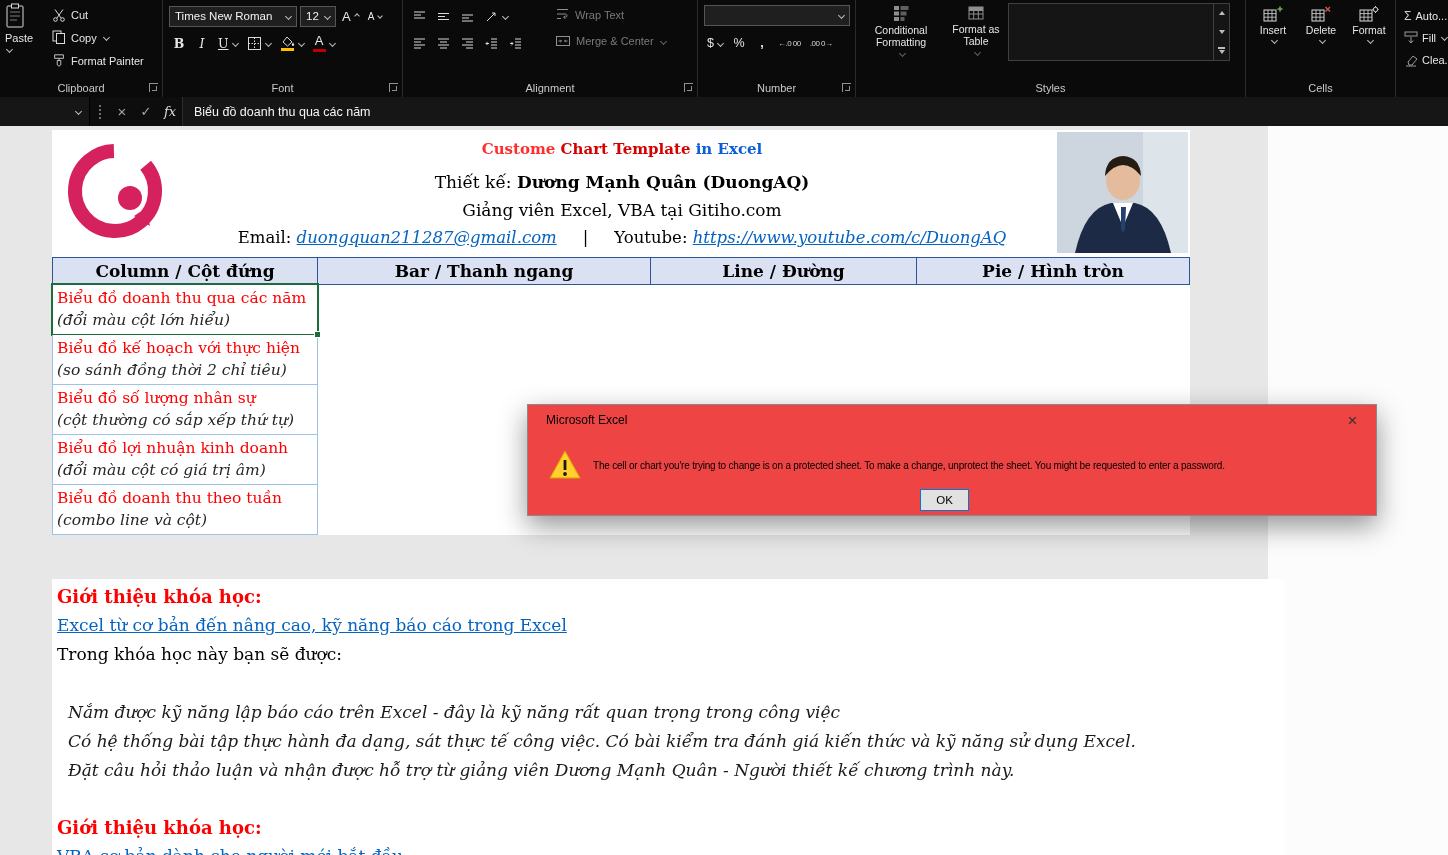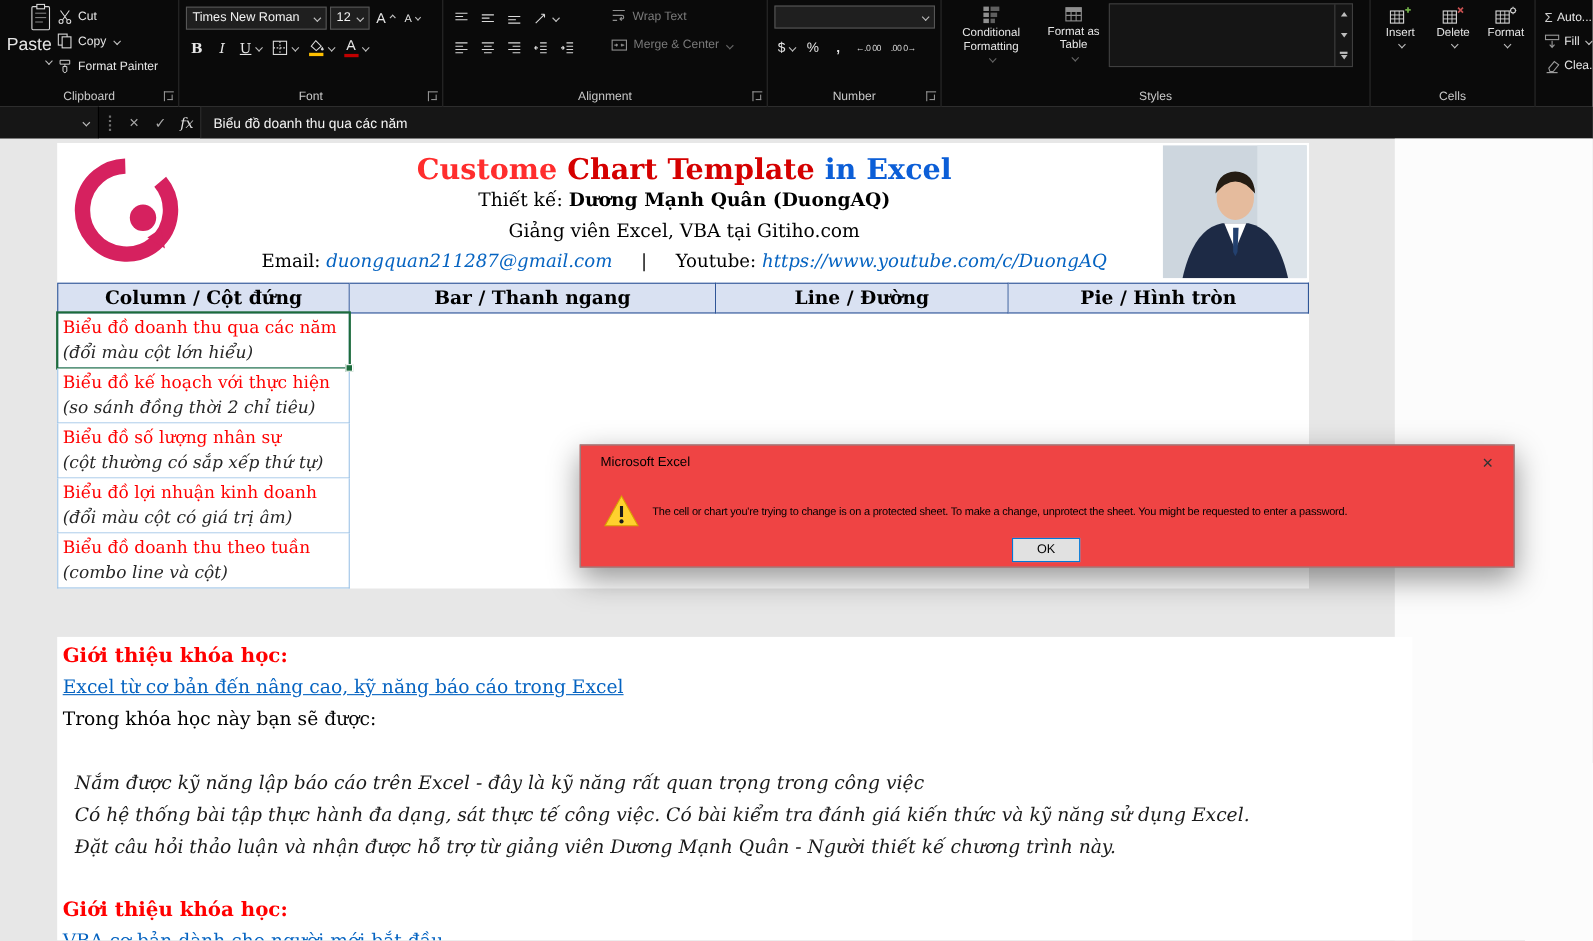--- a/index.html
+++ b/index.html
@@ -14,21 +14,21 @@
 .launcher::after{content:"";position:absolute;right:1px;bottom:1px;width:4px;height:4px;border-right:1px solid #909090;border-bottom:1px solid #909090}
 .r1{position:absolute;left:6px;top:5px;display:flex;align-items:center;gap:3px}
 .r2{position:absolute;left:6px;top:32px;display:flex;align-items:center;gap:3px}
 .cv{display:inline-block;width:5px;height:5px;border-right:1px solid #bdbdbd;border-bottom:1px solid #bdbdbd;transform:rotate(45deg);flex:0 0 auto;margin-left:2px}
 .cv.up{transform:rotate(-135deg)}
 .cv.tiny{width:4px;height:4px}
 .dis{color:#7a7a7a}
 .dis .cv,.cv.dis{border-color:#646464}
 .ibtn{display:inline-flex;align-items:center;justify-content:center;height:22px;min-width:20px;padding:0 3px;gap:2px;font-size:12.5px;color:#e6e6e6;cursor:default}
 .combo{display:flex;align-items:center;justify-content:space-between;background:#1f1f1f;border:1px solid #565656;height:21px;padding:0 5px;font-size:11.5px;color:#f2f2f2;gap:4px;white-space:nowrap;overflow:hidden}
-.paste{position:absolute;left:5px;top:3px;width:42px;height:70px;display:flex;flex-direction:column;align-items:flex-end;gap:3px;font-size:16px;color:#e6e6e6}
+.paste{position:absolute;left:5px;top:3px;width:42px;height:70px;display:flex;flex-direction:column;align-items:flex-start;gap:3px;font-size:11px;color:#e6e6e6}
 .cstack{position:absolute;left:52px;top:5px;display:flex;flex-direction:column;gap:4px}
 .cbtn{display:flex;align-items:center;gap:5px;font-size:11px;height:19px;color:#e6e6e6;white-space:nowrap}
 .bld{font-weight:bold;font-family:"DejaVu Serif",serif}
 .itl{font-style:italic;font-family:"DejaVu Serif",serif}
 .und{text-decoration:underline;font-family:"DejaVu Serif",serif}
 .stack{display:flex;flex-direction:column;align-items:center;line-height:1}
 .cbar{width:13px;height:3px;margin-top:1px}
 .i-A::before{content:"A";font-size:13px}
 .i-A.sm::before{font-size:10px}
 .i-dollar::before{content:"$"}
@@ -61,25 +61,25 @@
 .fb-input{flex:1;height:29px;background:#161616;border-left:1px solid #2c2c2c;display:flex;align-items:center;padding-left:11px;font-size:12.5px;color:#f5f5f5}
 
 
 .sheet{position:absolute;left:0;top:126px;width:1448px;height:729px;background:#e7e7e7}
 .blockA{position:absolute;left:52px;top:4px;width:1138px;height:405px;background:#fff;font-family:"DejaVu Serif","Liberation Serif",serif}
 .blockB{position:absolute;left:52px;top:453px;width:1232px;height:276px;background:#fff;overflow:hidden;font-family:"DejaVu Serif","Liberation Serif",serif}
 .rwhite{position:absolute;left:1268px;top:0;width:180px;height:729px;background:#fcfcfc}
 .logo{position:absolute;left:10px;top:8px;width:106px;height:106px}
 .photo{position:absolute;left:1005px;top:2px;width:131px;height:121px}
 .tblock{position:absolute;left:150px;top:10px;width:840px;text-align:center}
-.doc-title{font-size:26px;font-weight:bold;height:32px;white-space:nowrap}
+.doc-title{font-size:15px;font-weight:bold;height:32px;white-space:nowrap}
 .t1{color:#ff2d2d}.t2{color:#d50000}.t3{color:#0b5ed7}
 .doc-line{font-size:17px;height:28px;color:#000;white-space:nowrap}
 .contacts{font-size:16.5px}
-.lnk{color:#0563c1;cursor:pointer}
+.lnk{color:#0563c1;text-decoration:underline;cursor:pointer}
 .contacts .lnk{font-style:italic}
 .pipe{display:inline-block;margin:0 26px}
 .hdrrow{position:absolute;left:0;top:127px;width:1138px;height:28px;display:flex}
 .hcell{background:#d9e1f2;border:1px solid #2f5597;border-left:none;display:flex;align-items:center;justify-content:center;font-weight:bold;font-size:17px;color:#000}
 .hcell:first-child{border-left:1px solid #2f5597}
 .rows{position:absolute;left:0;top:155px;width:267px}
 .lrow{position:relative;width:266px;height:50px;border:1px solid #9dc3e6;border-top:none;padding:2px 4px;background:#fff}
 .lrow .lt{font-size:15.5px;color:#ff0000;line-height:23px;white-space:nowrap}
 .lrow .ln{font-size:15.5px;font-style:italic;color:#262626;line-height:21px;white-space:nowrap}
 .lrow.sel::after{content:"";position:absolute;left:-2px;top:-2px;right:-2px;bottom:-2px;border:2px solid #1c6b3c;pointer-events:none}
@@ -89,21 +89,21 @@
 .c-link{color:#0563c1;text-decoration:underline;cursor:pointer;display:inline-block}
 .c-point{font-style:italic;color:#1a1a1a;left:16px}
 
 
 .dlg{position:absolute;left:527px;top:404px;width:850px;height:112px;background:#ef4444;border:1px solid #8a8a8a;box-shadow:0 10px 26px rgba(0,0,0,.42);z-index:50;font-family:"Liberation Sans","DejaVu Sans",sans-serif}
 .dlg-title{position:absolute;left:0;top:0;right:0;height:30px;display:flex;align-items:center;padding-left:18px;font-size:12px;color:#000}
 .dlg-close{position:absolute;right:1px;top:1px;width:45px;height:28px;background:transparent;border:none;display:flex;align-items:center;justify-content:center;color:#333;cursor:pointer}
 .i-close::before{content:"×";font-size:17px;line-height:1}
 .dlg-icon{position:absolute;left:20px;top:44px}
 .dlg-msg{position:absolute;left:65px;top:55px;right:8px;font-size:10px;letter-spacing:-.2px;white-space:nowrap;overflow:hidden;color:#000}
-.dlg-ok{position:absolute;left:392px;top:84px;width:62px;height:22px;background:#e1e1e1;border:1px solid #0078d7;font-size:11.5px;color:#000;cursor:pointer}
+.dlg-ok{position:absolute;left:392px;top:84px;width:49px;height:22px;background:#e1e1e1;border:1px solid #0078d7;font-size:11.5px;color:#000;cursor:pointer}
 svg{display:block}
 </style>
 </head>
 <body>
 
 <div class="ribbon">
 
   <div class="grp" style="width:163px">
     <div class="paste">
       <svg width="20" height="26" viewBox="0 0 20 26">

